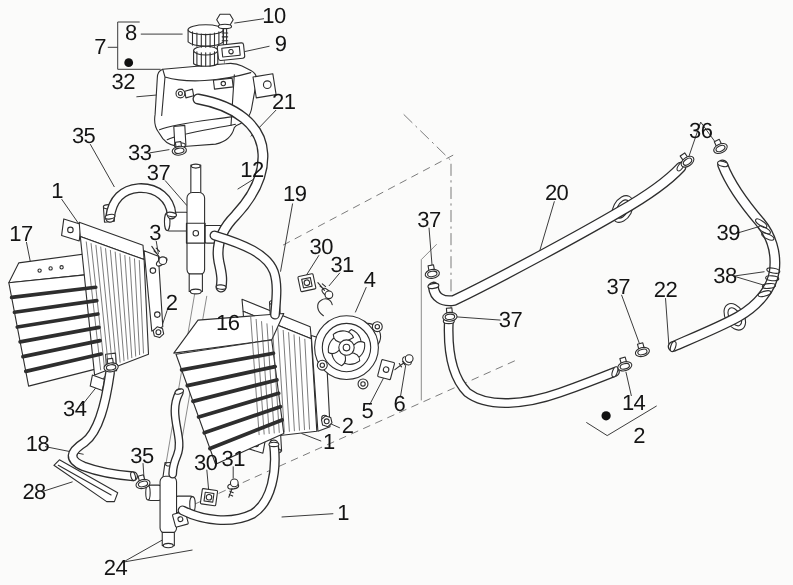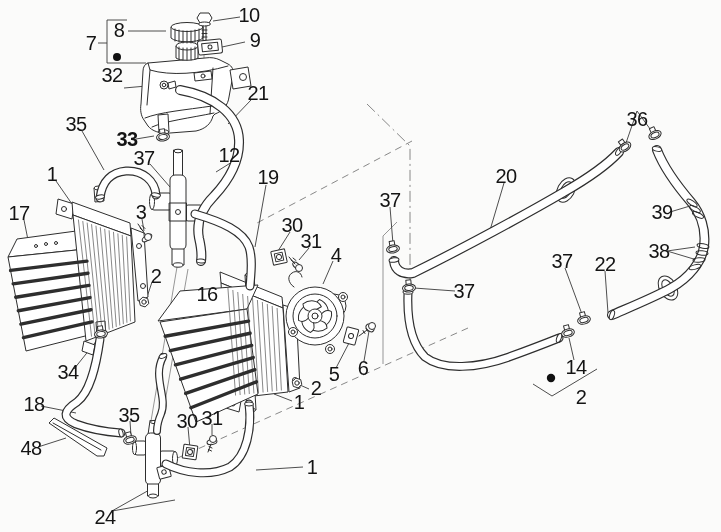--- a/index.html
+++ b/index.html
@@ -408,21 +408,21 @@
       </g>
 </svg>
 <div class="callout" style="left: 249px; top: 15px;">10</div>
     <div class="callout" style="left: 119px; top: 30px;">8</div>
     <div class="callout" style="left: 91px; top: 43px;">7</div>
     <div class="callout" style="left: 255px; top: 40px;">9</div>
     <div class="callout" style="left: 112px; top: 75px;">32</div>
     <div class="callout" style="left: 258px; top: 93px;">21</div>
     <div class="callout" style="left: 637px; top: 119px;">36</div>
     <div class="callout" style="left: 76px; top: 124px;">35</div>
-    <div class="callout" style="left: 127px; top: 139px; font-weight: bold;">33</div>
+    <div class="callout" style="left: 127px; top: 139px;">33</div>
     <div class="callout" style="left: 144px; top: 158px;">37</div>
     <div class="callout" style="left: 229px; top: 155px;">12</div>
     <div class="callout" style="left: 52px; top: 174px;">1</div>
     <div class="callout" style="left: 268px; top: 177px;">19</div>
     <div class="callout" style="left: 506px; top: 176px;">20</div>
     <div class="callout" style="left: 390px; top: 200px;">37</div>
     <div class="callout" style="left: 19px; top: 213px;">17</div>
     <div class="callout" style="left: 141px; top: 212px;">3</div>
     <div class="callout" style="left: 662px; top: 212px;">39</div>
     <div class="callout" style="left: 292px; top: 225px;">30</div>
@@ -438,16 +438,16 @@
     <div class="callout" style="left: 334px; top: 374px;">5</div>
     <div class="callout" style="left: 363px; top: 368px;">6</div>
     <div class="callout" style="left: 576px; top: 367px;">14</div>
     <div class="callout" style="left: 316px; top: 388px;">2</div>
     <div class="callout" style="left: 581px; top: 397px;">2</div>
     <div class="callout" style="left: 299px; top: 402px;">1</div>
     <div class="callout" style="left: 34px; top: 404px;">18</div>
     <div class="callout" style="left: 129px; top: 415px;">35</div>
     <div class="callout" style="left: 187px; top: 421px;">30</div>
     <div class="callout" style="left: 212px; top: 418px;">31</div>
-    <div class="callout" style="left: 31px; top: 448px;">48</div>
+    <div class="callout" style="left: 31px; top: 448px;">28</div>
     <div class="callout" style="left: 312px; top: 467px;">1</div>
     <div class="callout" style="left: 105px; top: 517px;">24</div>
   </div>
 
 </body></html>

